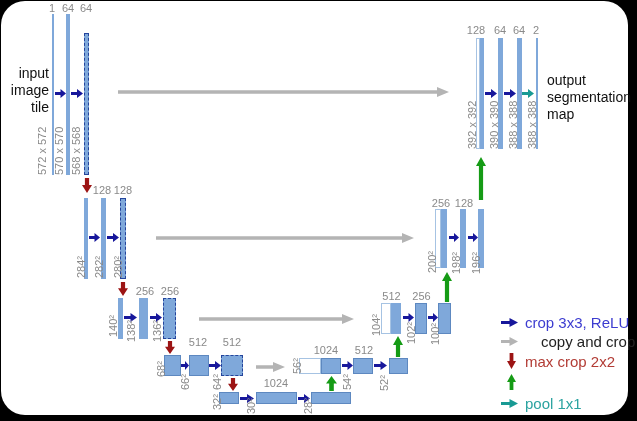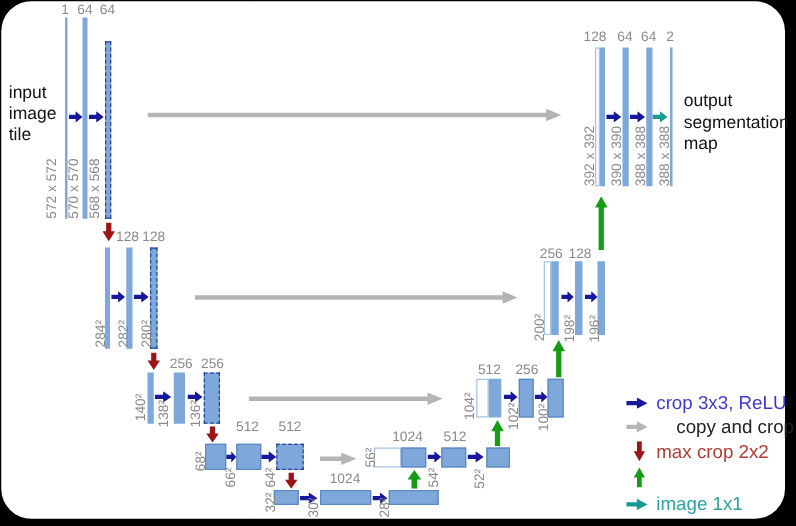--- a/index.html
+++ b/index.html
@@ -10,21 +10,21 @@
   #diagram{position:absolute;left:0;top:0;width:100%;height:100%;}
   .col{position:absolute;box-sizing:border-box;}
   .col.s{background:var(--box_fill);}
   .col.s.bd{border:1px solid var(--box_border);}
   .col.d{background:var(--box_fill);border:1.5px dashed var(--dashed_border);}
   .col.w{background:#fff;border:1px solid var(--white_box_border);}
   .lab{position:absolute;font-size:11px;line-height:11px;color:var(--label_gray);text-align:center;white-space:nowrap;}
   .vlab{position:absolute;height:11px;font-size:11px;line-height:11px;color:var(--label_gray);
         white-space:nowrap;transform:rotate(-90deg);transform-origin:0 0;}
   .txt{position:absolute;font-size:14px;line-height:17px;color:#111;white-space:pre-line;}
-  .txt.r{}
+  .txt.r{text-align:right;}
   .arr{position:absolute;line-height:0;}
   .legend{position:absolute;left:0;top:0;width:100%;height:100%;}
   .lrow{position:absolute;left:500px;height:18px;display:flex;align-items:center;gap:3px;}
   .lar{width:21px;height:18px;display:flex;align-items:center;justify-content:flex-start;line-height:0;}
   .lar.mid{justify-content:center;}
   .ltx{font-size:15px;line-height:15px;white-space:nowrap;}
 </style>
 </head>
 <body>
 
@@ -243,17 +243,17 @@
               <path d="M2.6100000000000003 16 V8 H0 L4.5 0 L9 8 H6.39 V16 Z" fill="#159b15"></path>
             </svg>
           </span>
       </div>
       <div class="lrow" style="top:393px">
         <span class="lar">
             <svg width="17" height="9" viewBox="0 0 17 9">
               <path d="M0 2.88 H8.5 V0 L17 4.5 L8.5 9 V6.12 H0 Z" fill="#189a94"></path>
             </svg>
           </span>
-        <span class="ltx" style="color: rgb(43, 163, 160);">image 1x1</span>
+        <span class="ltx" style="color: rgb(43, 163, 160);">pool 1x1</span>
       </div>
     </div>
   </div>
 </div>
 
 </body></html>

